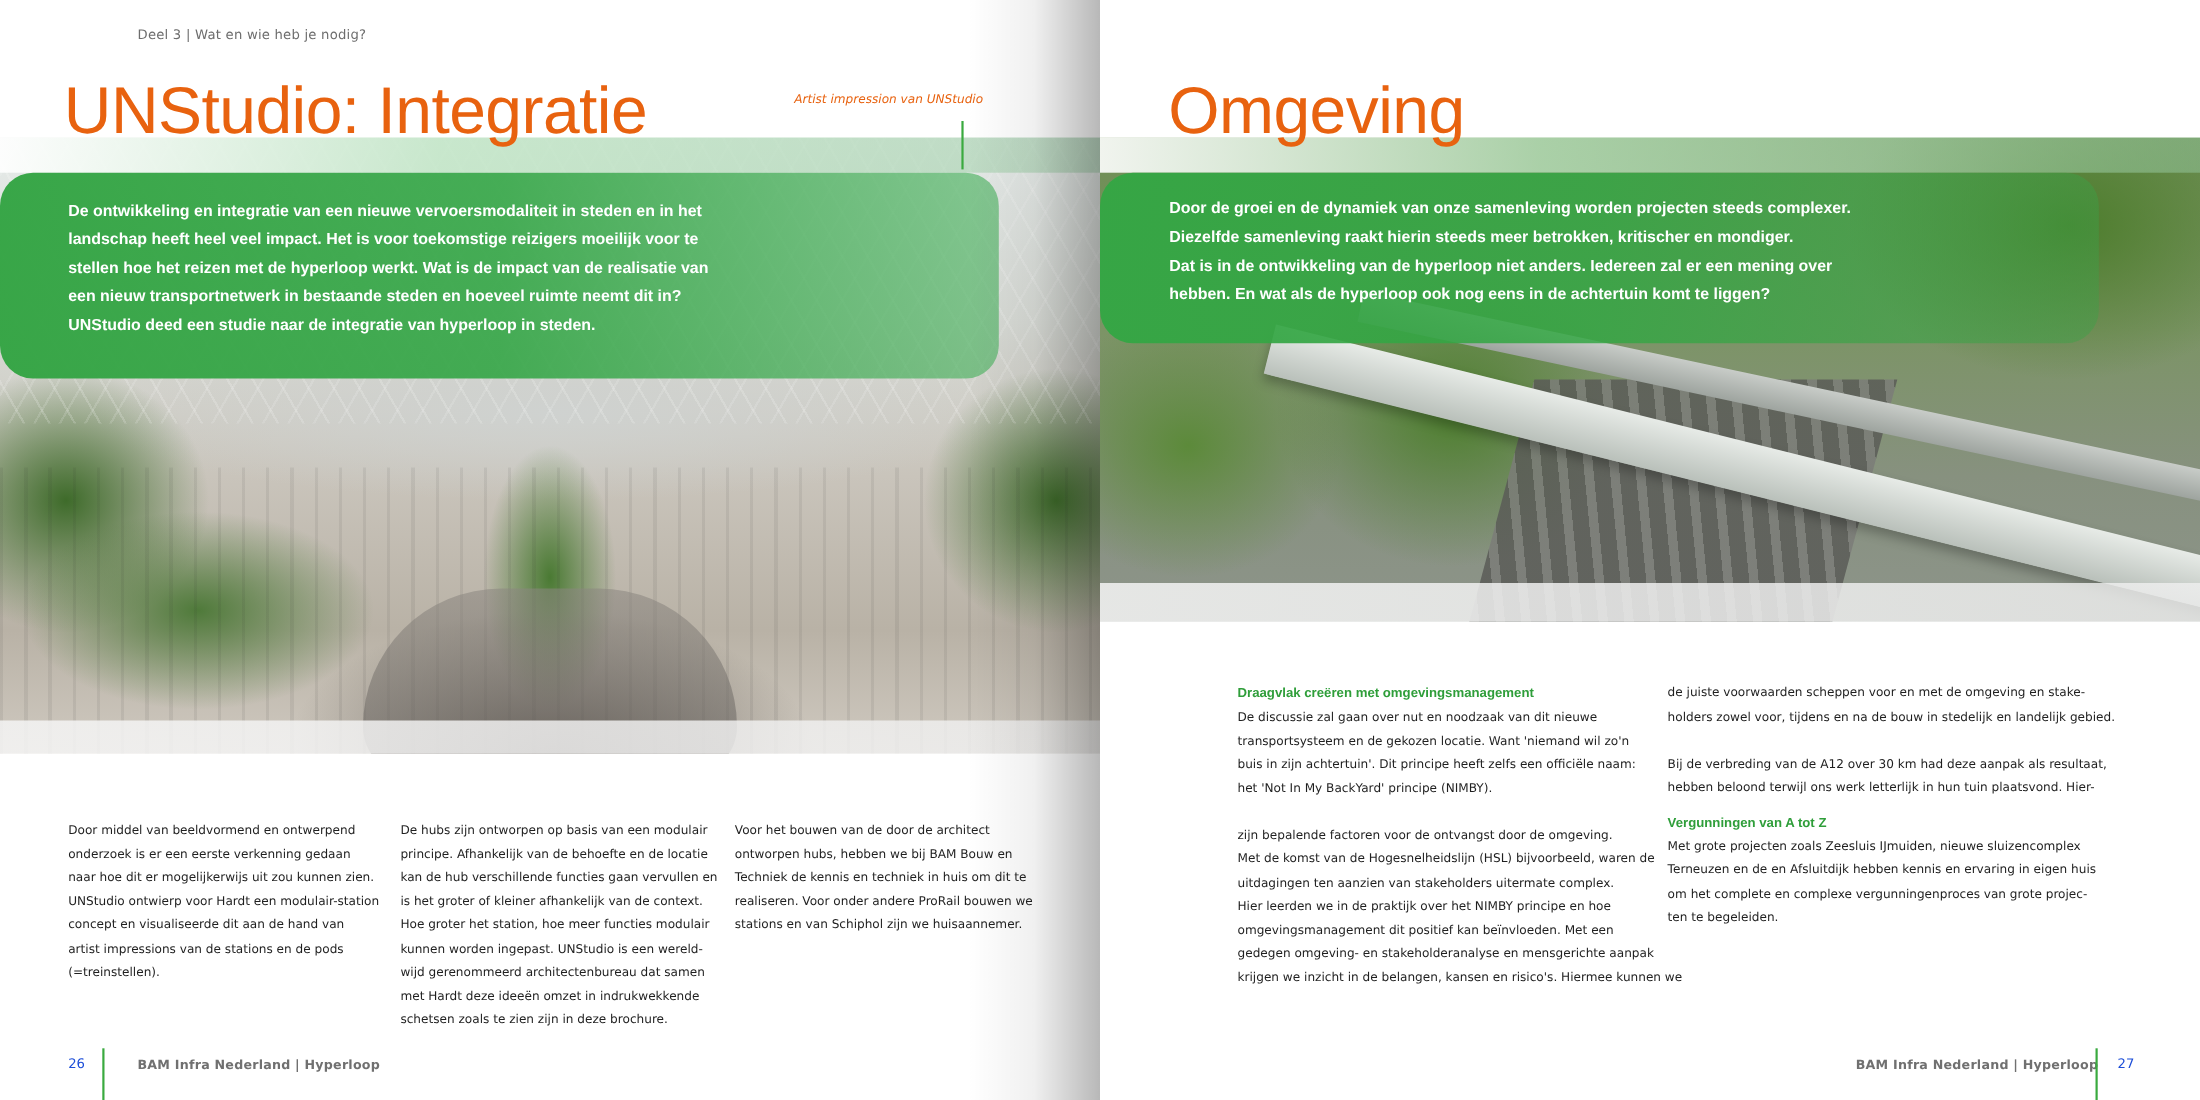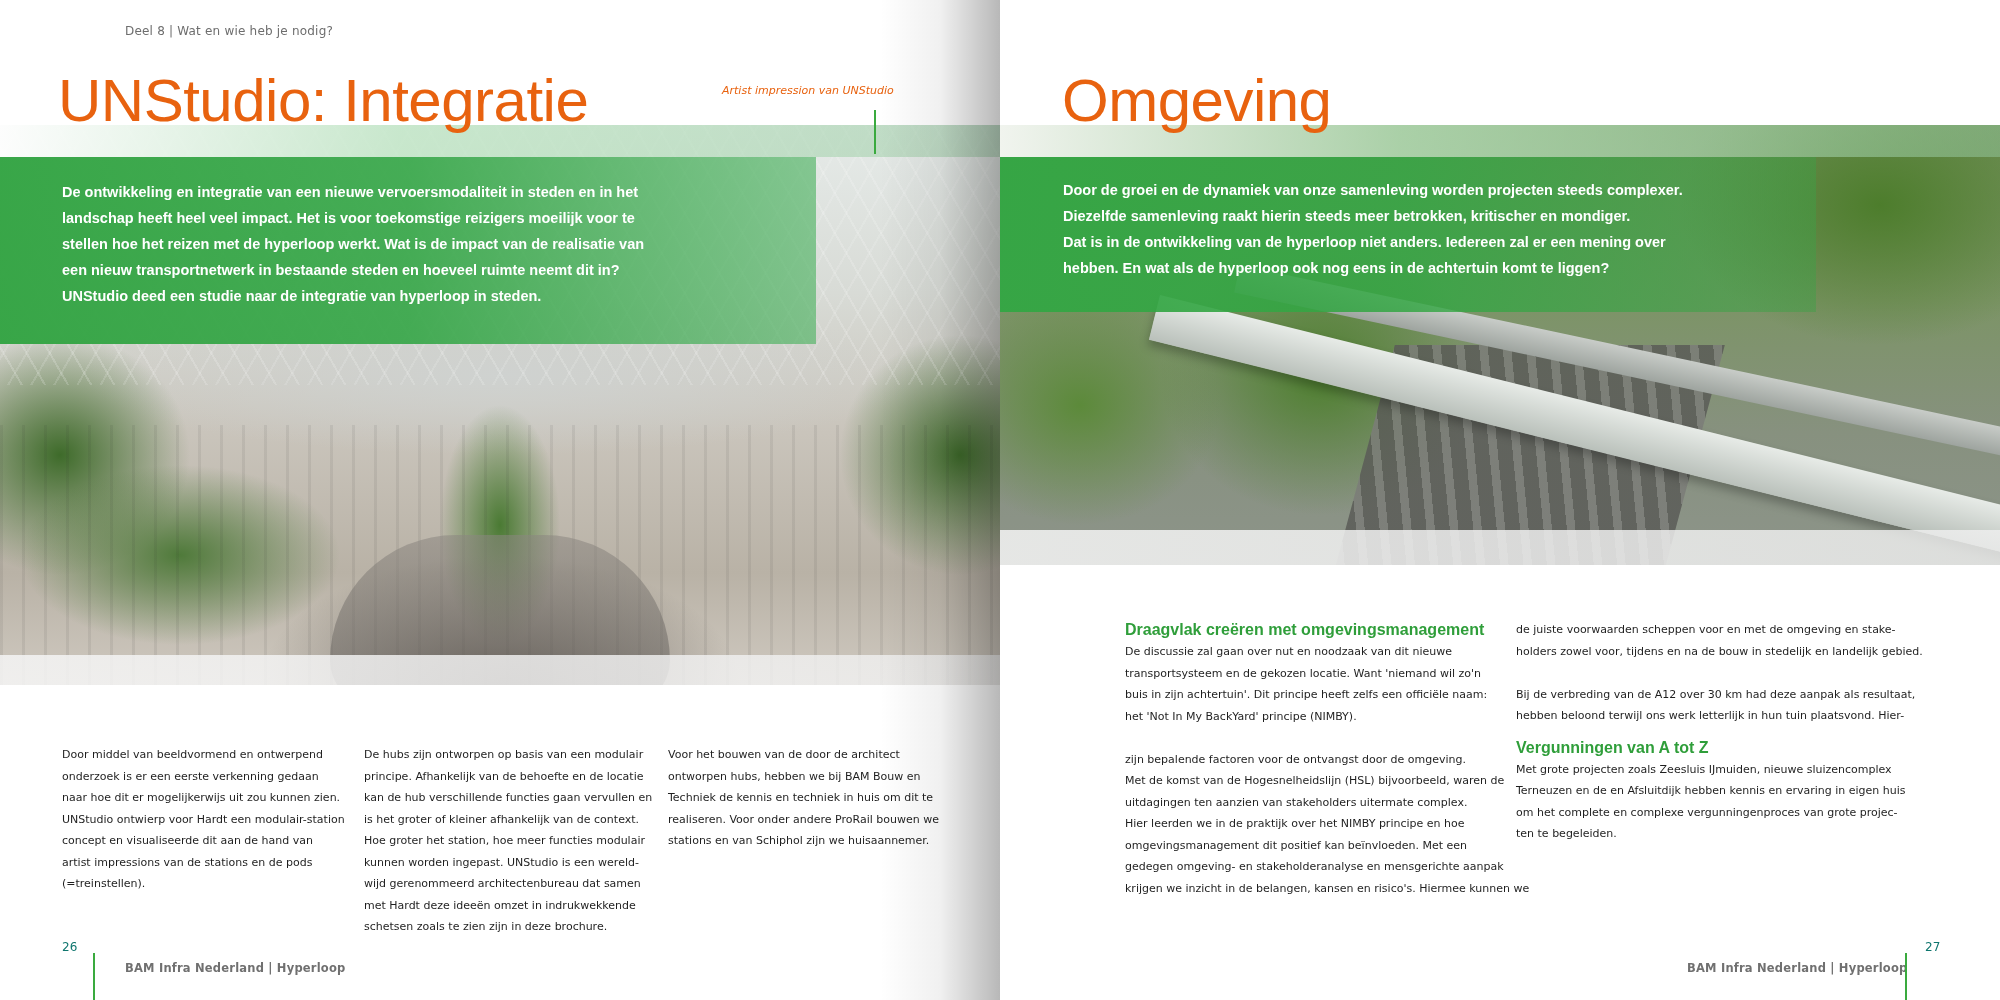--- a/index.html
+++ b/index.html
@@ -46,21 +46,21 @@
       radial-gradient(ellipse 140px 120px at 80px 280px, #5c8a3a 0%, rgba(92,138,58,0) 100%),
       radial-gradient(ellipse 200px 140px at 880px 80px, #4d7d2c 0%, rgba(77,125,44,0) 100%),
       radial-gradient(ellipse 160px 140px at 320px 250px, #4e7f2f 0%, rgba(78,127,47,0) 100%),
       linear-gradient(to bottom, #6e8e54 0%, #7c9466 40%, #87917f 70%, #8d948a 100%);
   }
   .photo-right-road { position: absolute; left: 360px; top: 220px; width: 330px; height: 260px; background: repeating-linear-gradient(70deg, #5a5b57 0 14px, #7b7c78 14px 22px); transform: skewX(-15deg); opacity: 0.85; }
   .photo-right-viaduct { position: absolute; left: 160px; top: 170px; width: 1000px; height: 46px; background: linear-gradient(to bottom, #e7ebe7, #b9c0ba); transform: rotate(14deg); transform-origin: left top; box-shadow: 0 6px 10px rgba(0,0,0,0.25); }
   .photo-right-viaduct2 { position: absolute; left: 240px; top: 140px; width: 900px; height: 28px; background: linear-gradient(to bottom, #c8ccc8, #9ea49f); transform: rotate(12deg); transform-origin: left top; }
 
   
-  .green-band { position: absolute; left: 0; width: 816px; z-index: 4; }
+  .green-band { position: absolute; left: 0; width: 908px; z-index: 4; border-radius: 30px; }
   .green-fade { position: absolute; left: 0; width: 1000px; height: 32px; top: 125px; z-index: 3;
     background: linear-gradient(to right, rgba(255,255,255,0.9) 0%, rgba(190,230,195,0.75) 40%, rgba(150,200,160,0.5) 100%); }
   .left .green-band { top: 157px; height: 187px; background: linear-gradient(to right, rgba(51,164,67,0.97) 0%, rgba(52,166,70,0.9) 50%, rgba(80,180,100,0.65) 100%); }
   .right .green-band { top: 157px; height: 155px; background: linear-gradient(to right, rgba(52,166,68,0.97) 0%, rgba(52,166,68,0.85) 50%, rgba(60,160,70,0.45) 100%); }
   .intro { position: absolute; left: 62px; top: 22px; margin: 0; color: #ffffff; font-family: "Liberation Sans", sans-serif; font-weight: bold; font-size: 14.5px; line-height: 26px; }
   .right .intro { top: 20px; left: 63px; }
   .intro span { display: block; white-space: nowrap; }
 
   .photo-bottom-fade { position: absolute; left: 0; width: 1000px; z-index: 3;
     background: linear-gradient(to right, rgba(245,245,245,0.85), rgba(240,240,240,0.8)); }
@@ -68,39 +68,39 @@
   .right .photo-bottom-fade { top: 530px; height: 35px; }
 
   
   .col { position: absolute; font-family: "DejaVu Sans", sans-serif; font-size: 11px; line-height: 21.5px; color: #1f1f1f; margin: 0; }
   .col span.line { display: block; white-space: nowrap; }
   .left .col1 { left: 62px; top: 744px; }
   .left .col2 { left: 364px; top: 744px; }
   .left .col3 { left: 668px; top: 744px; }
   .right .col1 { left: 125px; top: 619px; }
   .right .col2 { left: 516px; top: 619px; }
-  .subhead { display: block; color: #2f9e3a; font-family: "Liberation Sans", sans-serif; font-weight: bold; font-size: 16px; line-height: 22px; white-space: nowrap; }
+  .subhead { display: block; color: #2f9e3a; font-family: "Liberation Sans", sans-serif; font-weight: bold; font-size: 12px; line-height: 22px; white-space: nowrap; }
   .gap { display: block; height: 21.5px; }
 
   
-  .folio { position: absolute; top: 940px; font-size: 12px; color: #0f766e; }
+  .folio { position: absolute; top: 960px; font-size: 12px; color: #1d4ed8; }
   .footer-rule { position: absolute; top: 953px; width: 2px; height: 47px; background: #3aaa3f; }
   .footer-text { position: absolute; top: 961px; font-size: 11.5px; color: #707070; letter-spacing: 0.2px; white-space: nowrap; font-weight: bold; }
   .left .folio { left: 62px; }
   .left .footer-rule { left: 93px; }
   .left .footer-text { left: 125px; }
   .right .folio { left: 925px; }
   .right .footer-rule { left: 905px; }
   .right .footer-text { left: 687px; }
 </style>
 </head>
 <body>
 
 <div class="page left">
-  <div class="running-head">Deel 8 | Wat en wie heb je nodig?</div>
+  <div class="running-head">Deel 3 | Wat en wie heb je nodig?</div>
   <h1 class="page-title">UNStudio: Integratie</h1>
   <div class="caption">Artist impression van UNStudio</div>
   <div class="caption-rule"></div>
 
   <div class="photo" aria-label="Artist impression hyperloop station hub with travellers, trees and escalators">
     <div class="photo-left-scene"></div>
     <div class="photo-left-arches"></div>
     <div class="photo-left-plaza"></div>
     <div class="photo-left-void"></div>
   </div>

